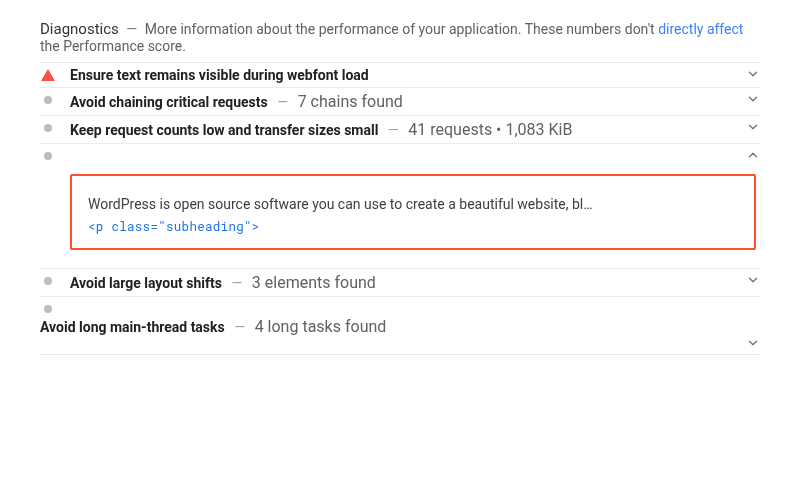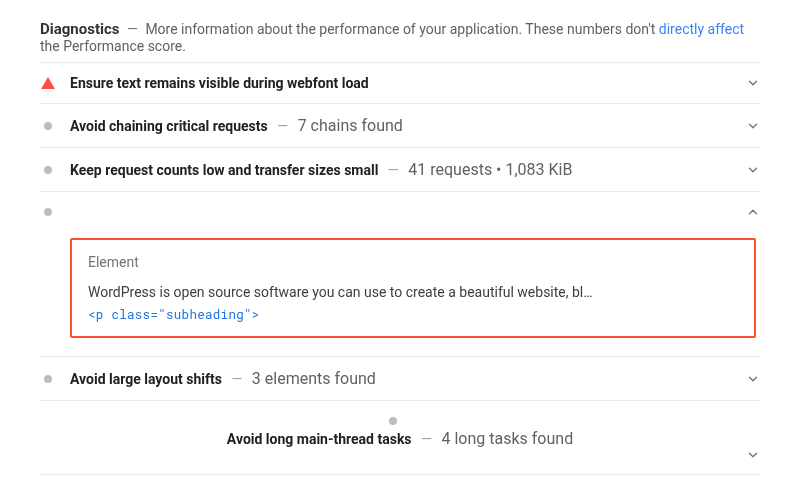--- a/index.html
+++ b/index.html
@@ -7,32 +7,32 @@
     margin: 0;
     font-family: Roboto, -apple-system, BlinkMacSystemFont, "Segoe UI", Arial, sans-serif;
     font-size: 14px;
     color: #212121;
     background: #fff;
     width: 800px;
   }
   .wrap { padding: 20px 40px; }
   .header { padding-bottom: 8px; }
   .header-title {
-    font-weight: 700;
+    font-weight: 400;
     font-size: 15px;
     color: #333;
   }
   .header-sep { color: #757575; margin: 0 4px; }
   .header-desc { color: #616161; font-size: 14px; }
   .link { color: #3b82f6; cursor: pointer; }
 
   .row {
     display: flex;
-    align-items: center;
-    padding: 12px 0;
+    align-items: flex-start;
+    padding: 4px 0;
     border-top: 1px solid #ebebeb;
     cursor: pointer;
   }
   .row:last-child { border-bottom: 1px solid #ebebeb; flex-direction: column; }
   .status {
     width: 16px; height: 16px;
     display: flex; align-items: center; justify-content: center;
     margin-right: 14px;
     flex: none;
   }
@@ -164,21 +164,20 @@
         </span>
     <span class="chev">
           <svg width="14" height="14" viewBox="0 0 16 16">
             <path d="M4 10l4-4 4 4" fill="none" stroke="#757575" stroke-width="1.6" stroke-linecap="round" stroke-linejoin="round"></path>
           </svg>
         </span>
   </div>
 
   <div class="expanded-body">
     <div class="element-card">
-      <div class="element-label">Element</div>
       <div class="element-text">WordPress is open source software you can use to create a beautiful website, bl…</div>
       <div class="element-code">&lt;p class="subheading"&gt;</div>
     </div>
   </div>
 
   <div class="row">
     <span class="status">
           <span class="status-neutral"></span>
         </span>
     <span>

